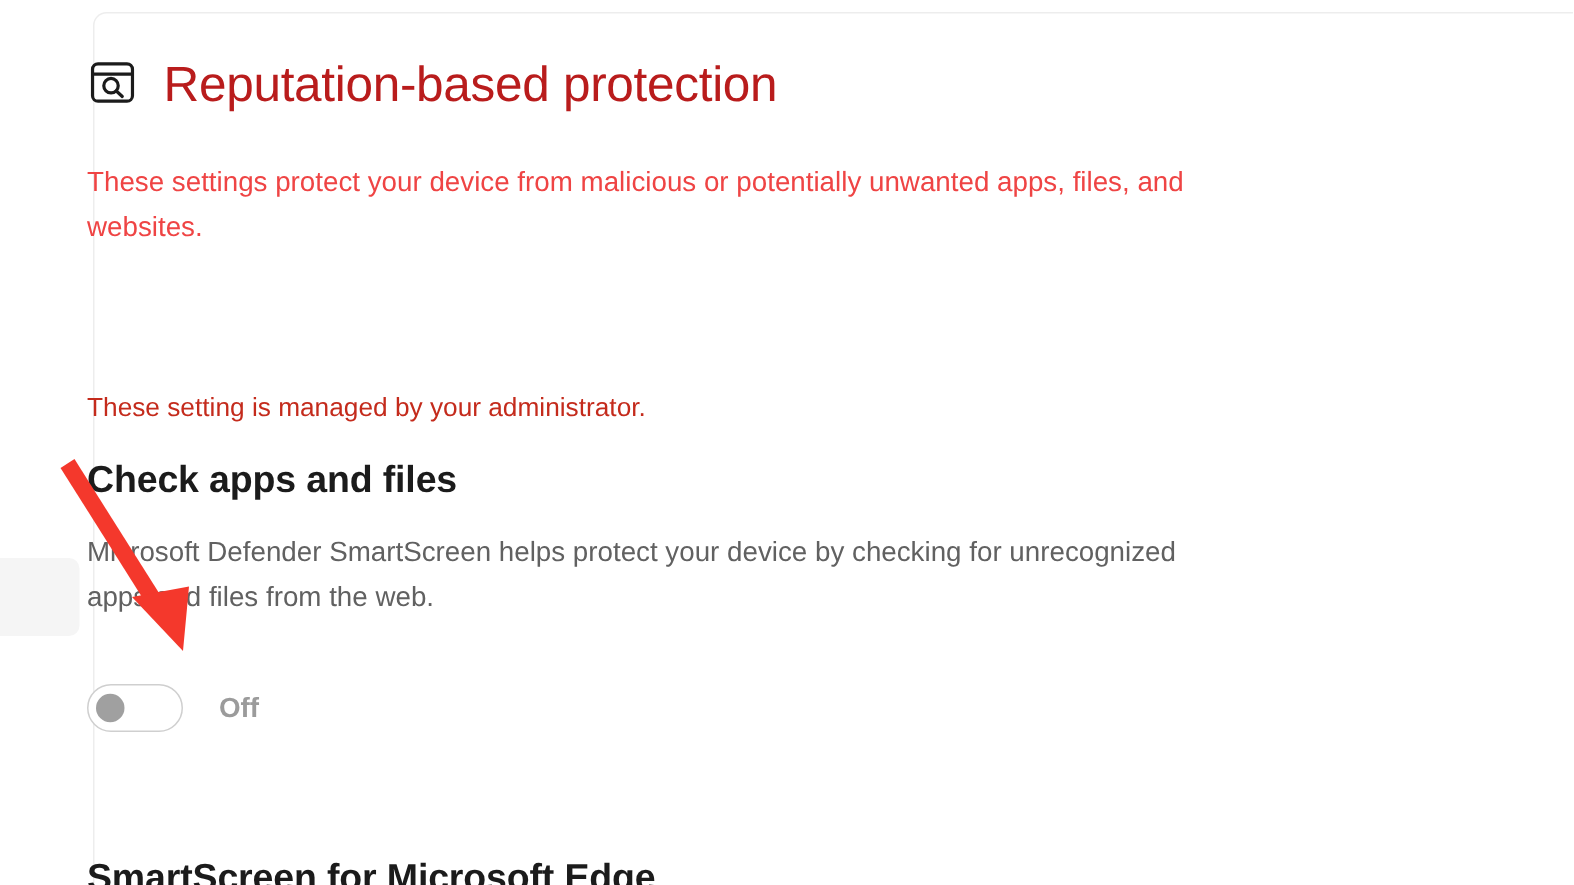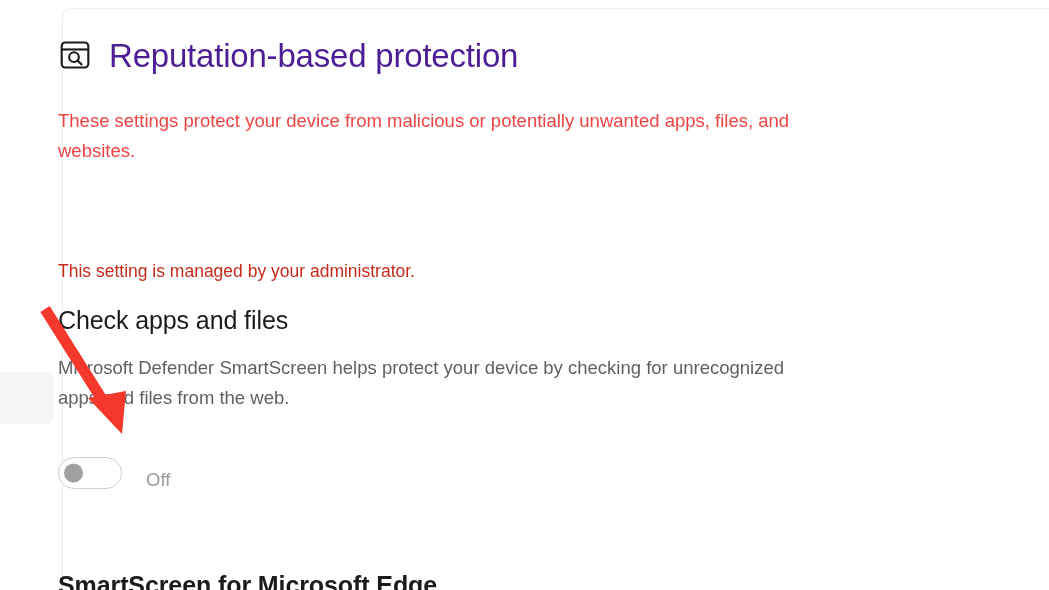--- a/index.html
+++ b/index.html
@@ -61,21 +61,21 @@
     width: 34px;
     height: 34px;
     display: block;
     flex: 0 0 auto;
     margin-right: 17px;
     color: #1b1b1b;
   }
   .page-title {
     font-size: 33px;
     font-weight: 400;
-    color: #4c1d95;
+    color: #b91c1c;
     letter-spacing: -0.2px;
     line-height: 1;
     white-space: nowrap;
   }
 
   
   .intro-text {
     position: absolute;
     left: 58px;
     top: 106px;
@@ -95,21 +95,21 @@
     color: #c42b1c;
     white-space: nowrap;
   }
 
   
   .section-title {
     position: absolute;
     left: 58px;
     top: 303px;
     font-size: 25px;
-    font-weight: 400;
+    font-weight: 700;
     color: #1b1b1b;
     letter-spacing: -0.1px;
     line-height: 34px;
     white-space: nowrap;
     text-align: right;
   }
   .section-desc {
     position: absolute;
     left: 58px;
     top: 353px;
@@ -118,22 +118,23 @@
     line-height: 30px;
     color: #616161;
   }
 
   
   .toggle-row {
     position: absolute;
     left: 58px;
     top: 455px;
     display: flex;
-    align-items: flex-end;
+    align-items: center;
     height: 34px;
+    font-weight: bold;
   }
   .toggle-switch {
     width: 64px;
     height: 32px;
     border-radius: 16px;
     background: #ffffff;
     border: 1px solid #cfcfcf;
     box-sizing: border-box;
     position: relative;
     flex: 0 0 auto;
@@ -194,21 +195,21 @@
       <rect x="2.6" y="3.2" width="18.8" height="17.6" rx="2.6" stroke="currentColor" stroke-width="1.5"></rect>
       <line x1="2.6" y1="8.1" x2="21.4" y2="8.1" stroke="currentColor" stroke-width="1.5"></line>
       <circle cx="11.3" cy="13.5" r="3.4" stroke="currentColor" stroke-width="1.5"></circle>
       <line x1="13.8" y1="16.0" x2="16.6" y2="18.6" stroke="currentColor" stroke-width="1.5" stroke-linecap="round"></line>
     </svg>
     <div class="page-title">Reputation-based protection</div>
   </div>
 
   <div class="intro-text">These settings protect your device from malicious or potentially unwanted apps, files, and websites.</div>
 
-  <div class="admin-note">This setting is managed by your administrator.</div>
+  <div class="admin-note">These setting is managed by your administrator.</div>
 
   <div class="section-title">Check apps and files</div>
 
   <div class="section-desc">Microsoft Defender SmartScreen helps protect your device by checking for unrecognized apps and files from the web.</div>
 
   <div class="toggle-row">
     <div class="toggle-switch">
       <div class="toggle-knob"></div>
     </div>
     <div class="toggle-label">Off</div>

